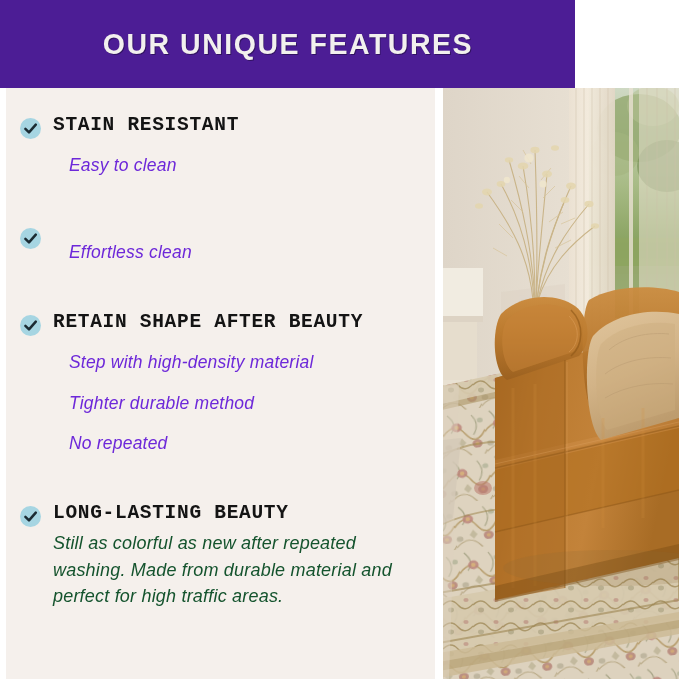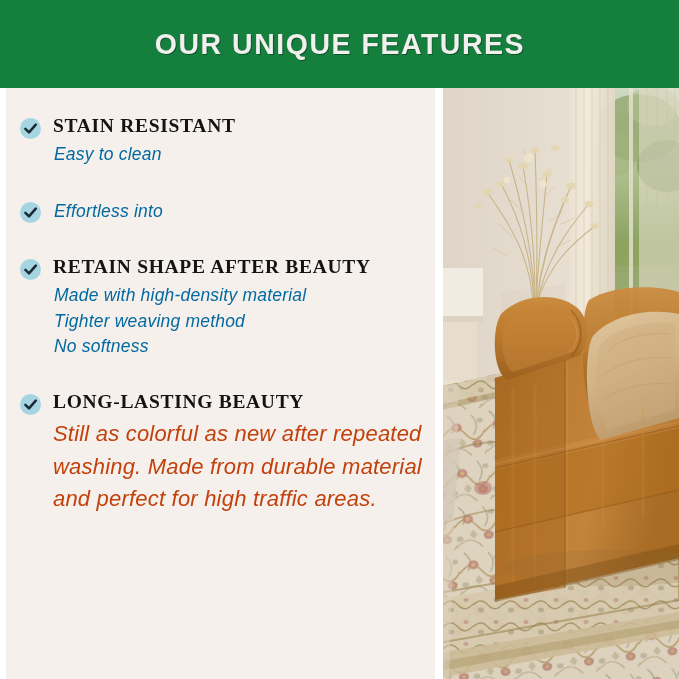--- a/index.html
+++ b/index.html
@@ -17,23 +17,23 @@
     height: 679px;
     overflow: hidden;
     background: #ffffff;
   }
 
   
   .header-banner {
     position: absolute;
     top: 0;
     left: 0;
-    width: 679px;
+    width: 575px;
     height: 88px;
-    background: #15803d;
+    background: #4c1d95;
     display: flex;
     align-items: center;
     justify-content: center;
   }
   .header-title {
     color: #f2f0ee;
     font-family: "Liberation Sans", sans-serif;
     font-size: 30px;
     font-weight: bold;
     letter-spacing: 1.6px;
@@ -80,46 +80,46 @@
     width: 21px;
     height: 21px;
     margin-top: 4px;
     margin-right: 12px;
   }
   .check-icon svg { display: block; width: 21px; height: 21px; }
 
   .feature-text { flex: 1 1 auto; min-width: 0; }
 
   .feature-title {
-    font-family: Liberation Serif, serif;
+    font-family: Liberation Mono, monospace;
     font-size: 19.5px;
     font-weight: bold;
     color: #141414;
     letter-spacing: 0.7px;
     line-height: 1.18;
     margin: 0 0 5px 0;
     white-space: nowrap;
   }
 
   .feature-line {
     font-family: "Liberation Sans", sans-serif;
     font-style: italic;
     font-size: 17.5px;
-    color: #0369a1;
+    color: #6d28d9;
     line-height: 1.42;
     letter-spacing: 0.2px;
-    margin: 1px;
+    margin: 16px;
     white-space: nowrap;
   }
 
   .feature-para {
     font-family: "Liberation Sans", sans-serif;
     font-style: italic;
-    font-size: 22px;
-    color: #c2410c;
+    font-size: 18px;
+    color: #14532d;
     line-height: 1.48;
     letter-spacing: 0.2px;
     margin: 0;
     max-width: 372px;
   }
 
   
   .photo-panel {
     position: absolute;
     top: 0;
@@ -158,36 +158,36 @@
       </div>
 
       <div class="feature-item">
         <span class="check-icon">
           <svg viewBox="0 0 21 21" xmlns="http://www.w3.org/2000/svg">
             <circle cx="10.5" cy="10.5" r="10.5" fill="#a6d5e2"></circle>
             <path d="M5.4 10.9 L9.0 14.4 L15.8 6.6" fill="none" stroke="#1b2b33" stroke-width="2.5" stroke-linecap="round" stroke-linejoin="round"></path>
           </svg>
         </span>
         <div class="feature-text">
-          <p class="feature-line">Effortless into</p>
+          <p class="feature-line">Effortless clean</p>
         </div>
       </div>
 
       <div class="feature-item">
         <span class="check-icon">
           <svg viewBox="0 0 21 21" xmlns="http://www.w3.org/2000/svg">
             <circle cx="10.5" cy="10.5" r="10.5" fill="#a6d5e2"></circle>
             <path d="M5.4 10.9 L9.0 14.4 L15.8 6.6" fill="none" stroke="#1b2b33" stroke-width="2.5" stroke-linecap="round" stroke-linejoin="round"></path>
           </svg>
         </span>
         <div class="feature-text">
           <p class="feature-title">RETAIN SHAPE AFTER BEAUTY</p>
-          <p class="feature-line">Made with high-density material</p>
-          <p class="feature-line">Tighter weaving method</p>
-          <p class="feature-line">No softness</p>
+          <p class="feature-line">Step with high-density material</p>
+          <p class="feature-line">Tighter durable method</p>
+          <p class="feature-line">No repeated</p>
         </div>
       </div>
 
       <div class="feature-item">
         <span class="check-icon">
           <svg viewBox="0 0 21 21" xmlns="http://www.w3.org/2000/svg">
             <circle cx="10.5" cy="10.5" r="10.5" fill="#a6d5e2"></circle>
             <path d="M5.4 10.9 L9.0 14.4 L15.8 6.6" fill="none" stroke="#1b2b33" stroke-width="2.5" stroke-linecap="round" stroke-linejoin="round"></path>
           </svg>
         </span>

